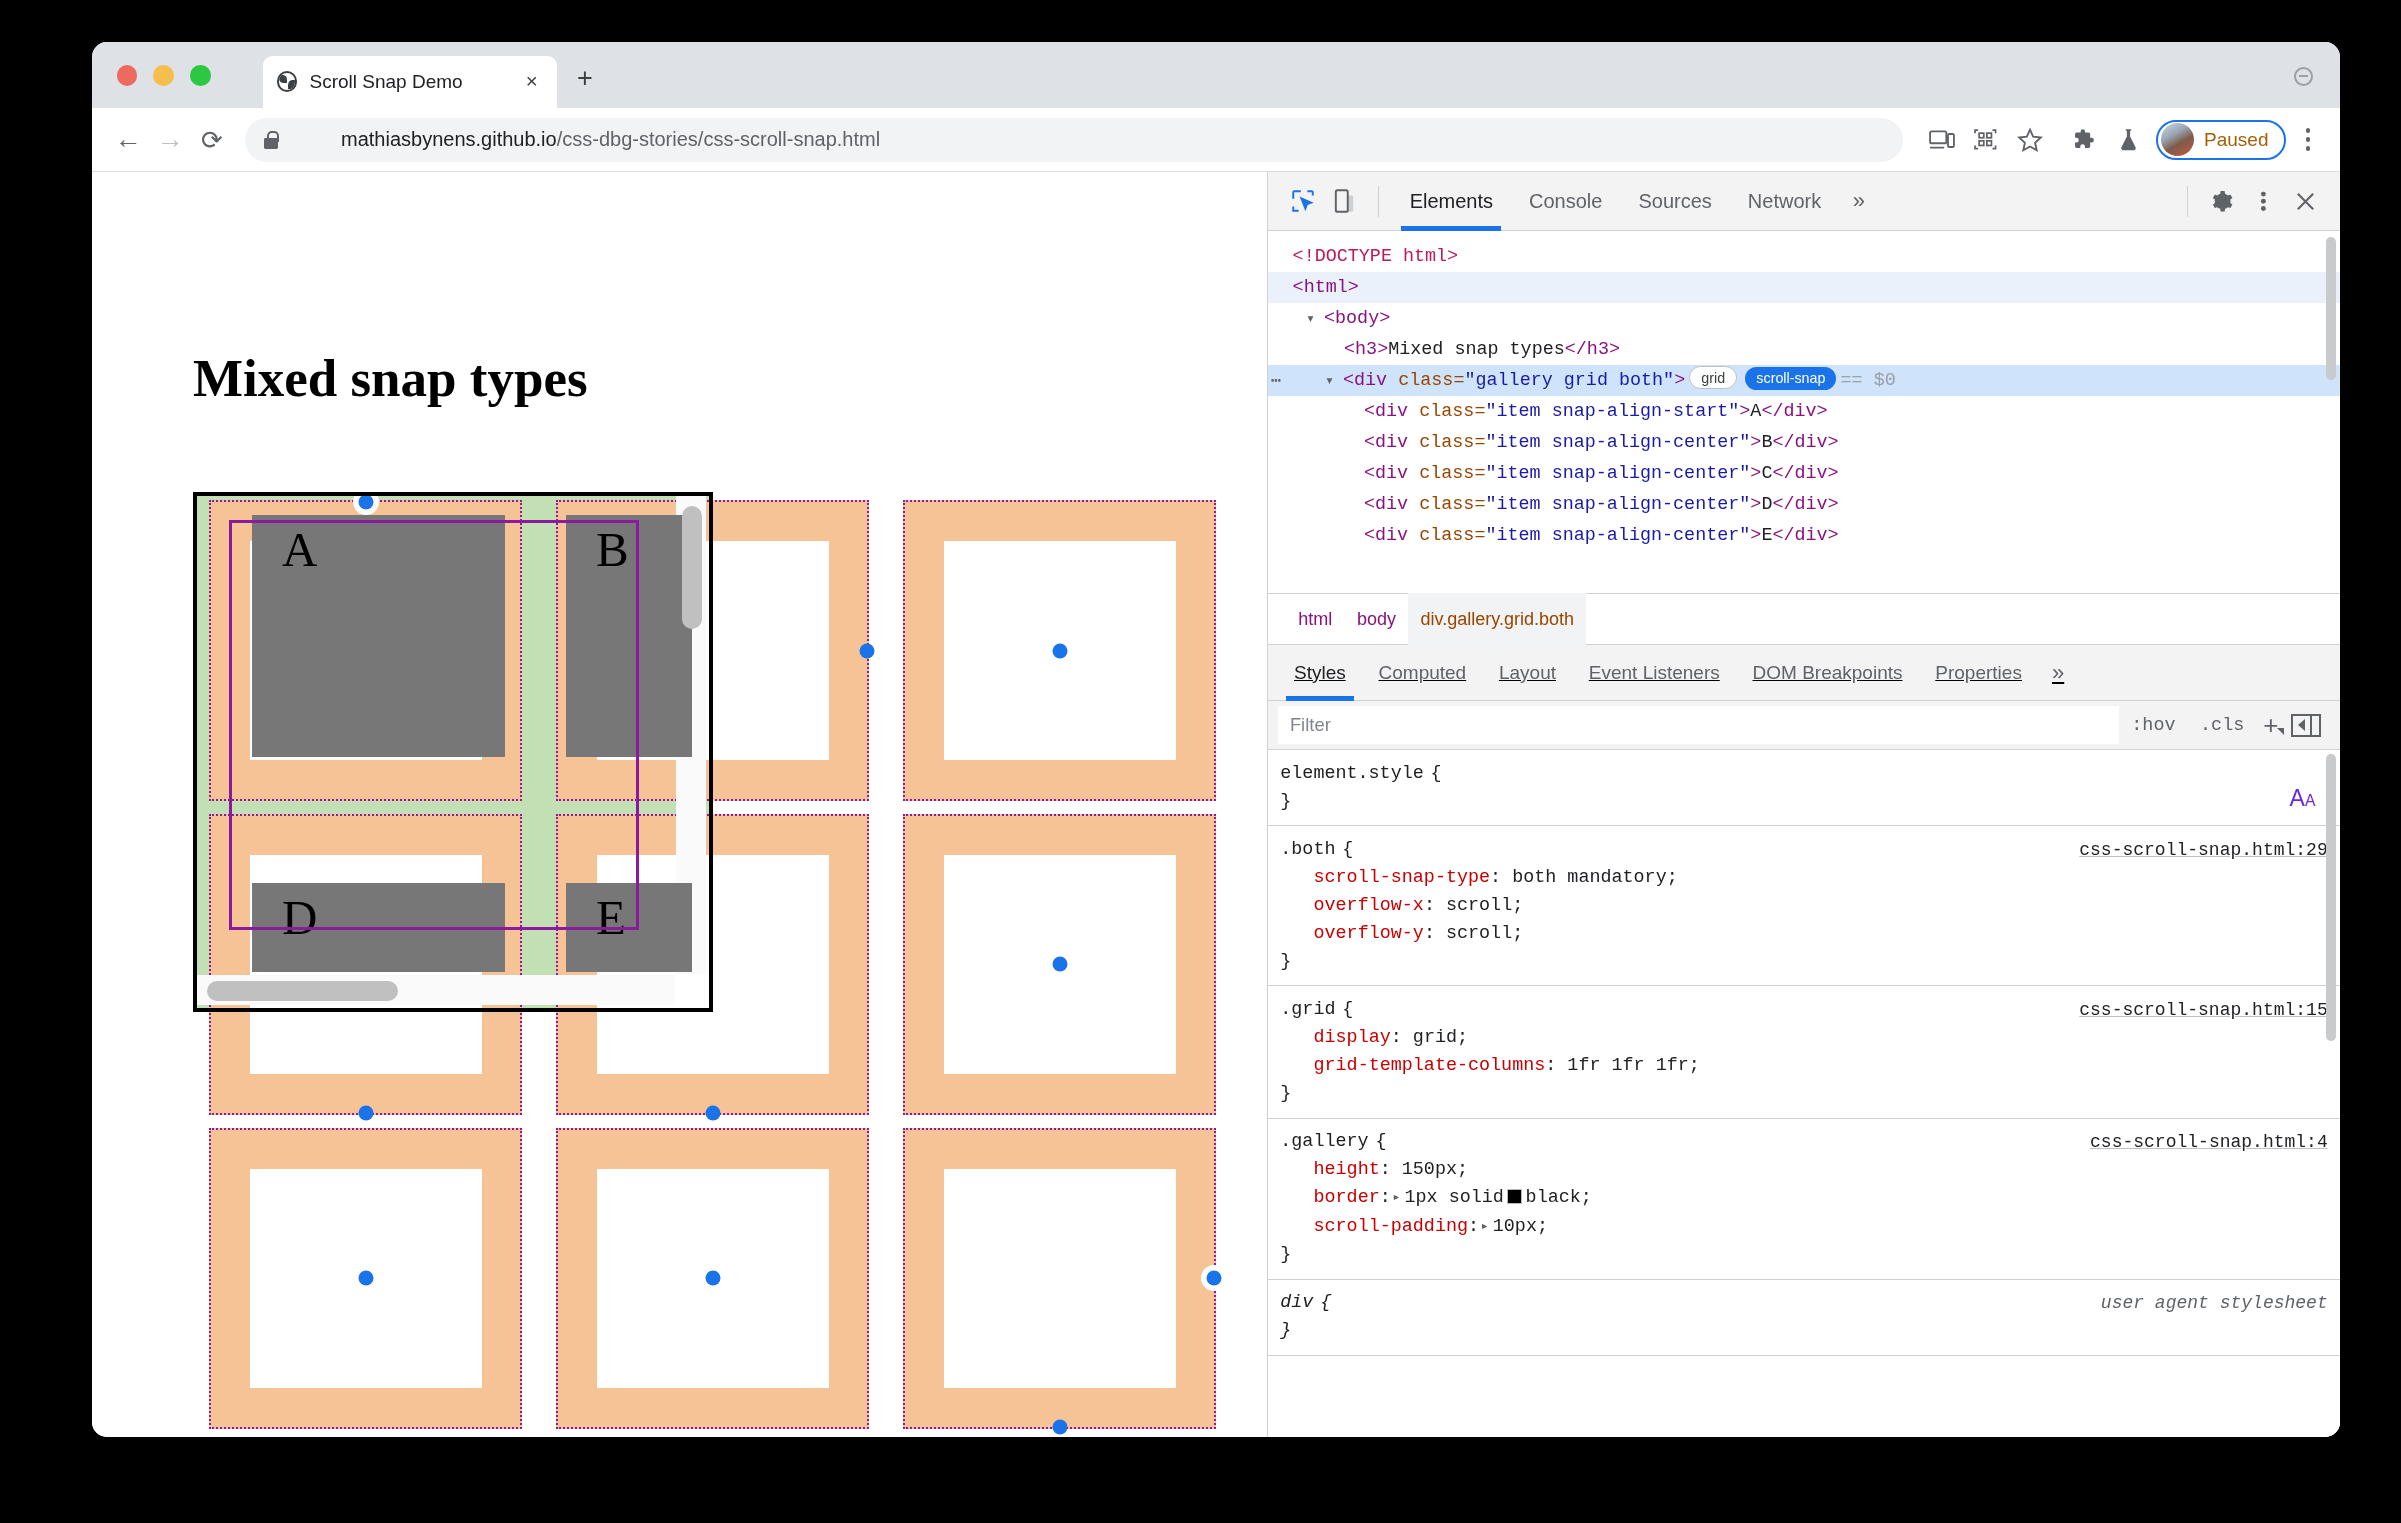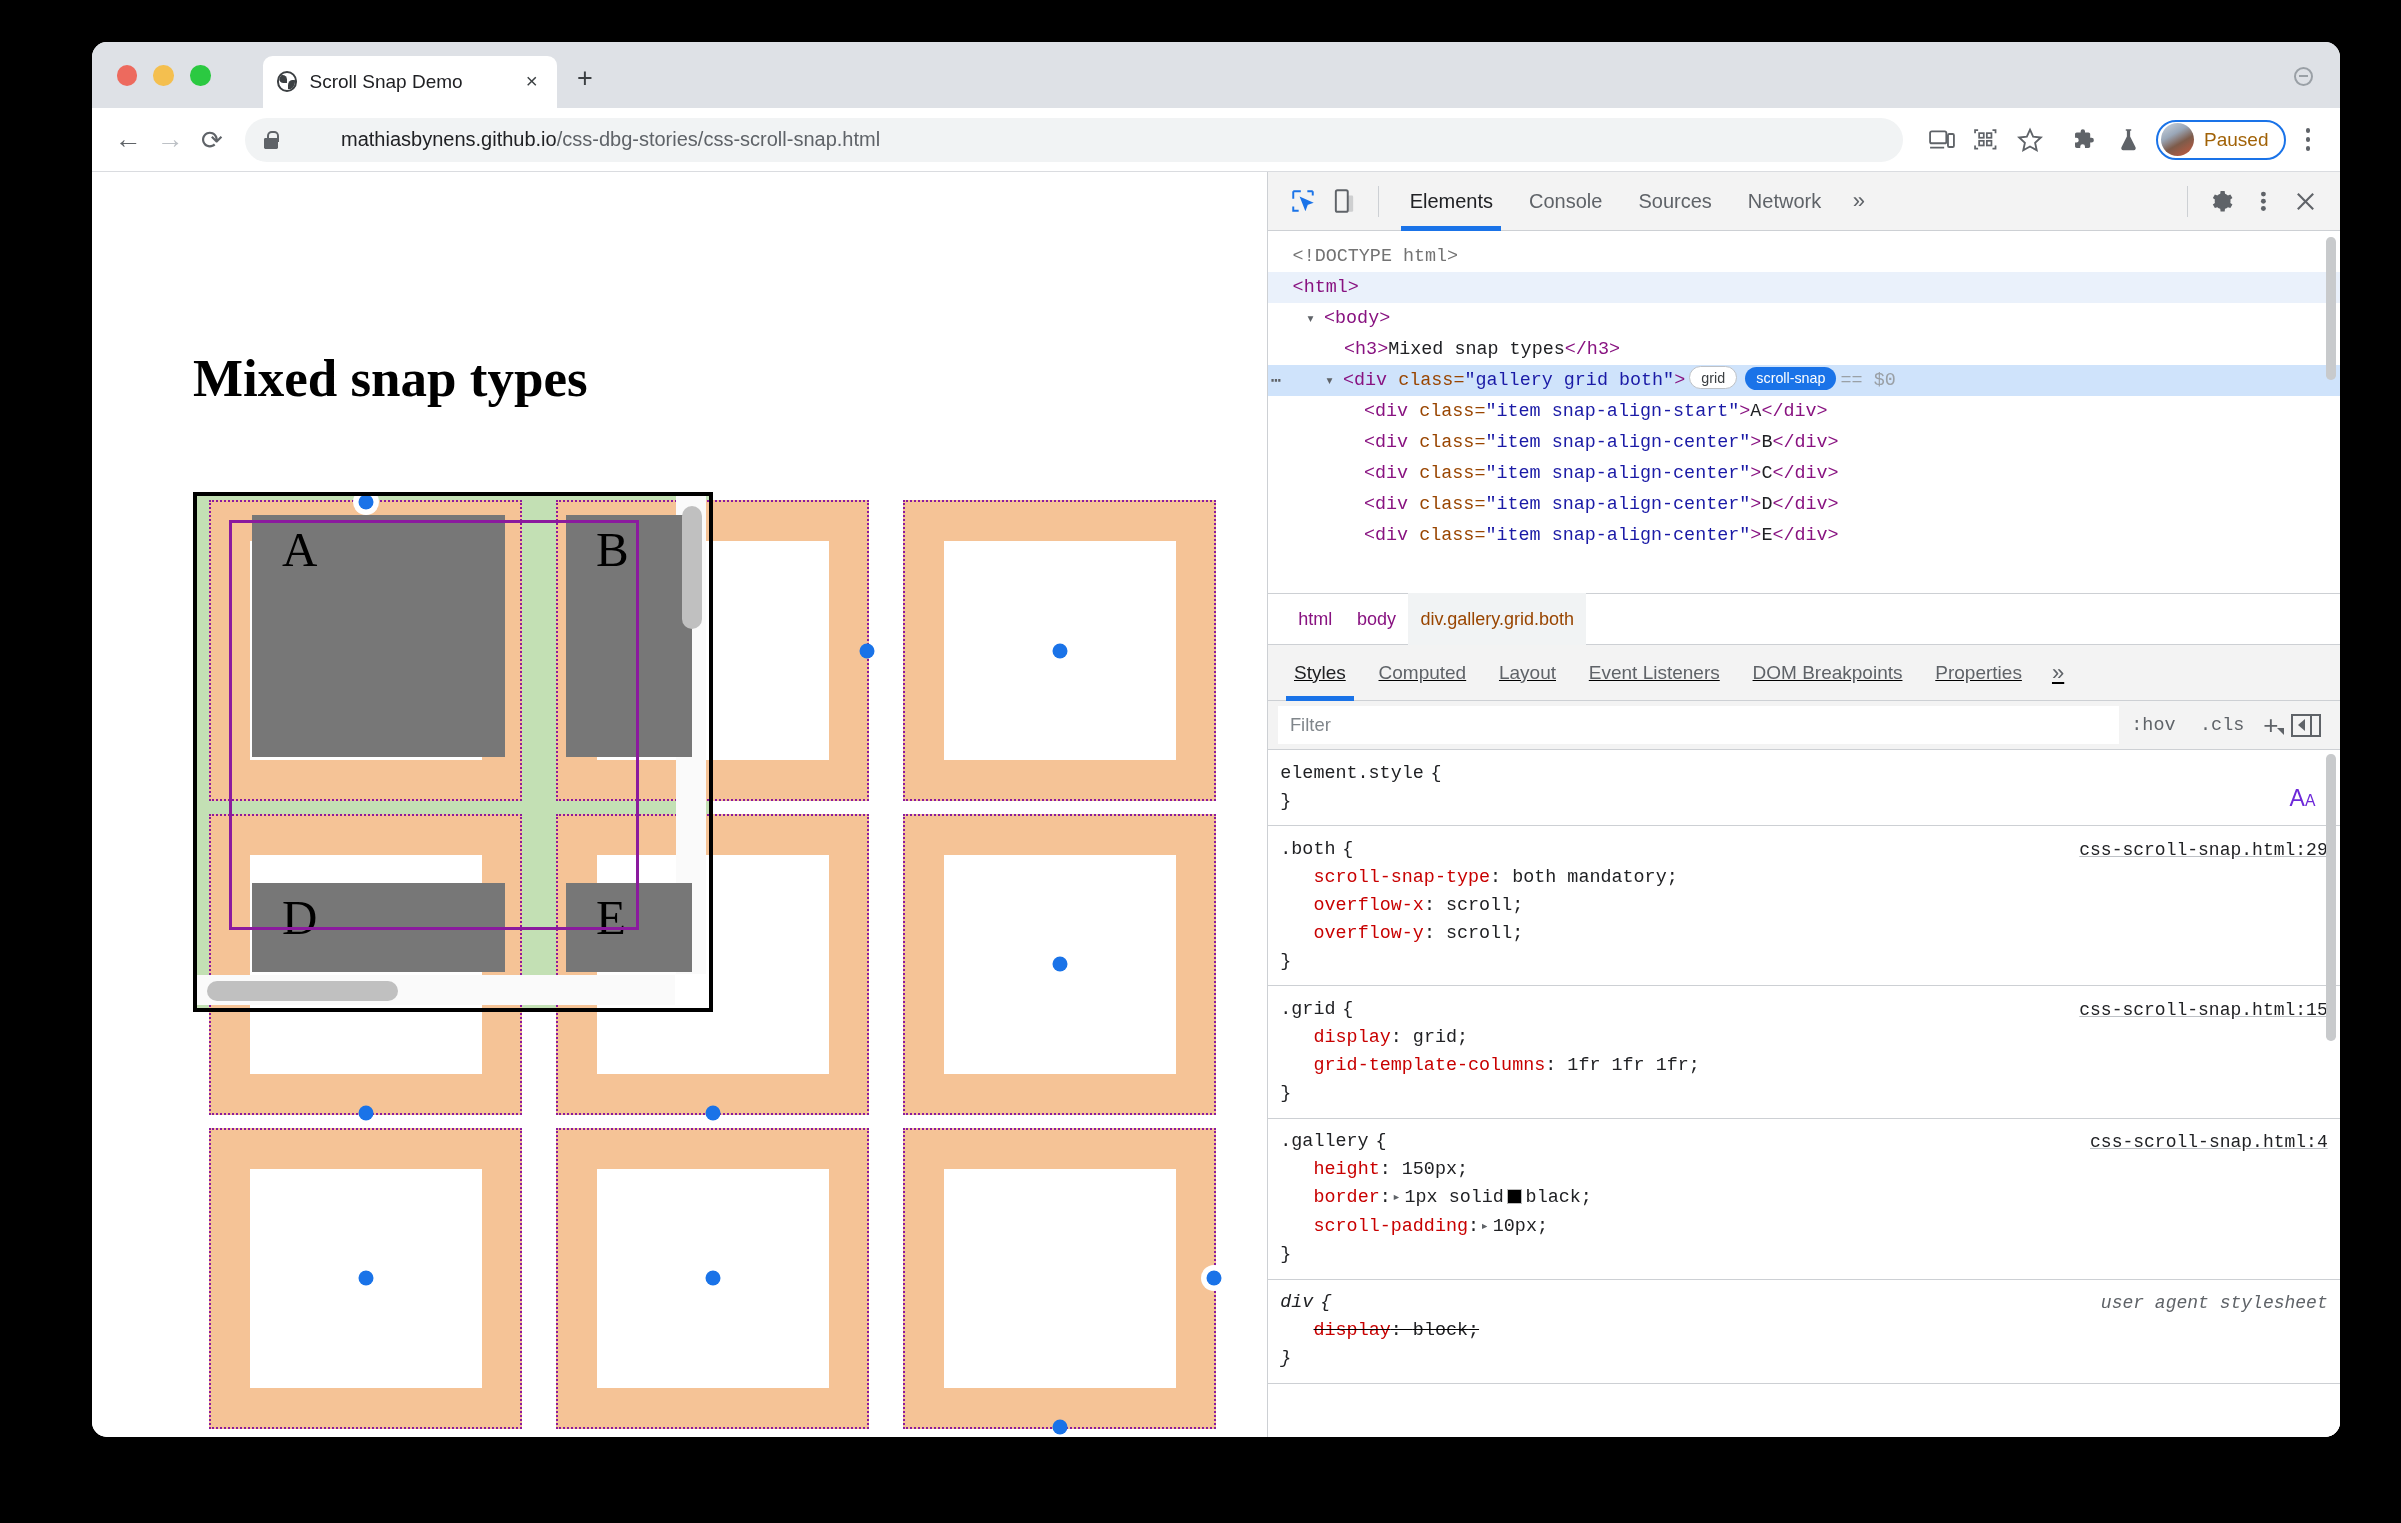--- a/index.html
+++ b/index.html
@@ -288,21 +288,21 @@
     height: 362px; flex: 0 0 362px;
     background: #fff;
     font-family: "Liberation Mono", monospace;
     font-size: 18.4px; line-height: 31px;
     padding: 9.6px 0 0 0;
     overflow: hidden; position: relative;
   }
   .dom-row { white-space: nowrap; padding-left: 24.6px; position: relative; height: 31px; }
   .dom-row.hl-light { background: #eaf1fb; }
   .dom-row.selected { background: #cfe3fb; }
-  .tk-doctype { color: #737373; text-align: center; }
+  .tk-doctype { color: #be185d; text-align: center; }
   .tk-tag   { color: #881280; }
   .tk-attr  { color: #994500; }
   .tk-val   { color: #1a1aa6; }
   .tk-punct { color: #881280; }
   .tk-text  { color: #202124; }
   .tk-eq    { color: #9aa0a6; }
   .arrow { display: inline-block; width: 18px; color: #5f6368; font-size: 15px; }
   .dom-ellipsis {
     position: absolute; left: 2.7px; top: 1.4px;
     color: #5f6368; font-size: 18px; letter-spacing: 1.4px;
@@ -757,23 +757,20 @@
           </div>
           <div class="brace">}</div>
         </div>
 
         <div class="rule">
           <div class="rule-head">
             <span class="sel ua">div</span>
             <span class="brace" style="font-style:italic">{</span>
             <span class="origin ua-text">user agent stylesheet</span>
           </div>
-          <div class="decl overridden">
-            <span class="prop">display</span><span class="val">: </span><span class="val">block</span><span class="val">;</span>
-          </div>
           <div class="brace" style="font-style:italic">}</div>
         </div>
 
         <div id="font-size-icon">A<small>A</small></div>
         <div id="styles-scrollbar"></div>
       </div>
 
     </div>
   </div>
 </div>

